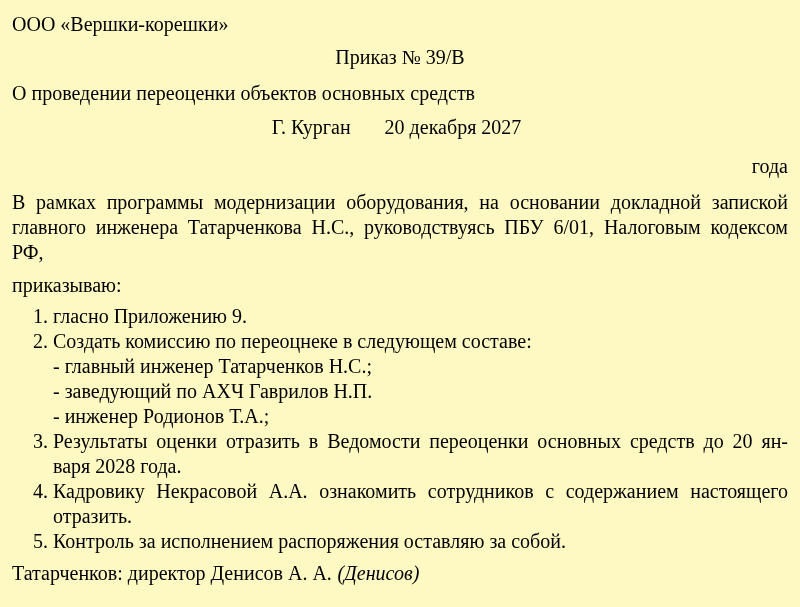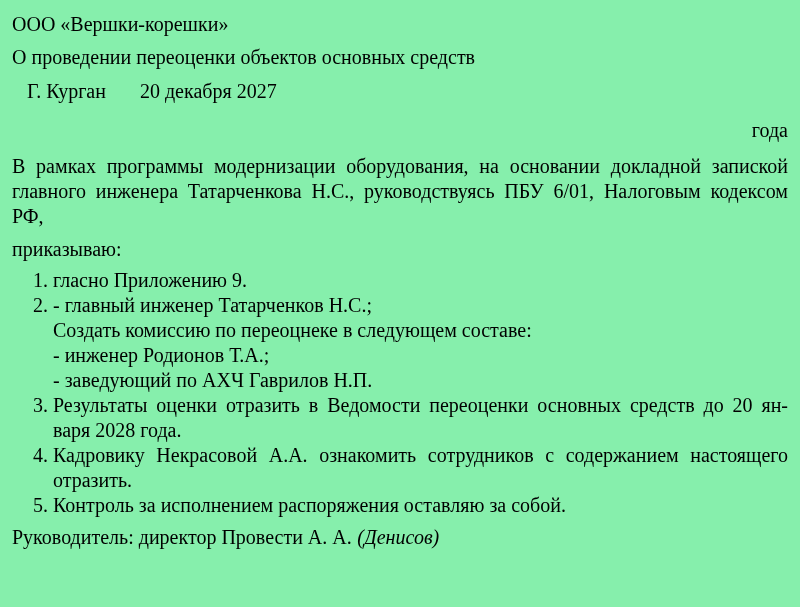--- a/index.html
+++ b/index.html
@@ -1,48 +1,49 @@
 <!DOCTYPE html>
 <html><head>
 <meta charset="utf-8">
 <style>
   html, body { margin: 0; padding: 0; background: #ffffff; }
   .page {
     width: 800px;
     height: 607px;
     box-sizing: border-box;
     padding: 12px 12px 0 12px;
-    background: #86efac;
+    background: #fef9c3;
     color: #000000;
     font-family: "Liberation Serif", "DejaVu Serif", serif;
     font-size: 20px;
     line-height: 25px;
     overflow: hidden;
   }
   .company     { margin: 0 0 8px 0; text-align: left; }
   .order-title { margin: 0 0 11px 0; text-align: center; }
   .subject     { margin: 0 0 9px 0; }
-  .place-date  { display: flex; justify-content: flex-start; padding: 0 22px 0 15px; margin: 0; gap: 34px; }
+  .place-date  { display: flex; justify-content: center; padding: 0 22px 0 15px; margin: 0; gap: 34px; }
   .date-wrap   { margin: 14px 0 11px 0; text-align: right; }
   .preamble    { margin: 0 0 8px 0; }
   .jline       { text-align: justify; text-align-last: justify; }
   .directive   { margin: 0 0 6px 0; }
   .order-list  { margin: 0 0 7px 0; }
   .item        { position: relative; padding-left: 41px; }
   .item-num    { position: absolute; left: 21px; top: 0; }
   .signature   { margin: 0; }
   .signature-name { font-style: italic; margin-left: 0.28em; margin-top: 48px; }
 </style>
 </head>
 <body>
 
 <div class="page">
 
   <p class="company">ООО «Вершки-корешки»</p>
 
+  <p class="order-title">Приказ № 39/В</p>
 
   <p class="subject">О проведении переоценки объектов основных средств</p>
 
   <div class="place-date">
     <span>Г. Курган</span>
     <span>20 декабря 2027</span>
   </div>
   <p class="date-wrap">года</p>
 
   <div class="preamble">
@@ -55,24 +56,24 @@
 
   <div class="order-list">
 
     <div class="item">
       <span class="item-num">1.</span>
       <div>гласно Приложению 9.</div>
     </div>
 
     <div class="item">
       <span class="item-num">2.</span>
+      <div>Создать комиссию по переоцнеке в следующем составе:</div>
       <div>- главный инженер Татарченков Н.С.;</div>
-      <div>Создать комиссию по переоцнеке в следующем составе:</div>
+      <div>- заведующий по АХЧ Гаврилов Н.П.</div>
       <div>- инженер Родионов Т.А.;</div>
-      <div>- заведующий по АХЧ Гаврилов Н.П.</div>
     </div>
 
     <div class="item">
       <span class="item-num">3.</span>
       <div class="jline">Результаты оценки отразить в Ведомости переоценки основных средств до 20 ян-</div>
       <div>варя 2028 года.</div>
     </div>
 
     <div class="item">
       <span class="item-num">4.</span>
@@ -81,16 +82,16 @@
     </div>
 
     <div class="item">
       <span class="item-num">5.</span>
       <div>Контроль за исполнением распоряжения оставляю за собой.</div>
     </div>
 
   </div>
 
   <p class="signature">
-    <span>Руководитель: директор Провести А. А.</span><span class="signature-name">(Денисов)</span>
+    <span>Татарченков: директор Денисов А. А.</span><span class="signature-name">(Денисов)</span>
   </p>
 
 </div>
 
 </body></html>

